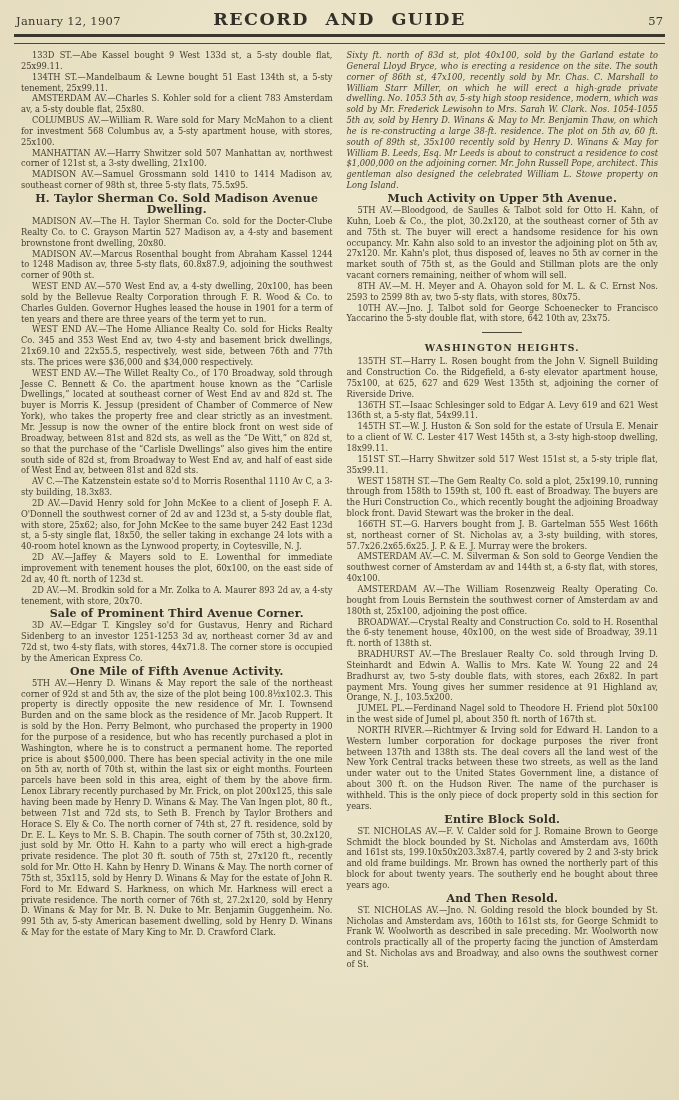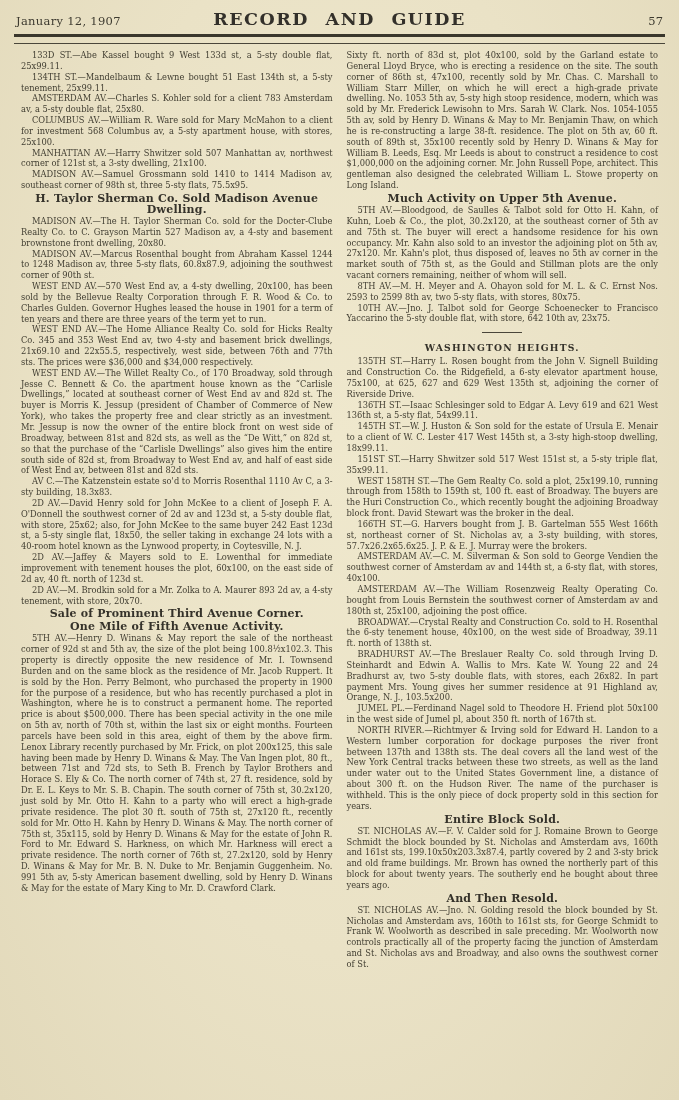--- a/index.html
+++ b/index.html
@@ -36,21 +36,21 @@
     padding:6px 21px 0 21px;
   }
   .col{flex:1;min-width:0;}
   .col p, .col h3{margin:0;}
   p.para, p.continuation{
     font-size:8.3px;line-height:10.85px;
     text-align:justify;
     color:#403d31;
   }
   p.para{text-indent:11px;}
-  p.continuation{text-indent:0;}
+  p.continuation{text-indent:0;font-style:italic;}
   h3.subhead{
     font-size:11px;line-height:11px;font-weight:bold;text-align:center;
     margin:2px 0 1px 0;color:#35322a;letter-spacing:.2px;
   }
   h3.section{
     font-size:9.2px;line-height:11px;font-weight:bold;text-align:center;
     letter-spacing:1.2px;margin:6px 0 3px 0;color:#35322a;
   }
   .divider{
     width:40px;height:0;border-top:1.5px solid #4a463a;
@@ -79,20 +79,21 @@
         <p class="para">MADISON AV.—The H. Taylor Sherman Co. sold for the Docter-Clube Realty Co. to C. Grayson Martin 527 Madison av, a 4-sty and basement brownstone front dwelling, 20x80.</p>
         <p class="para">MADISON AV.—Marcus Rosenthal bought from Abraham Kassel 1244 to 1248 Madison av, three 5-sty flats, 60.8x87.9, adjoining the southwest corner of 90th st.</p>
         <p class="para">WEST END AV.—570 West End av, a 4-sty dwelling, 20x100, has been sold by the Bellevue Realty Corporation through F. R. Wood &amp; Co. to Charles Gulden.  Governor Hughes leased the house in 1901 for a term of ten years and there are three years of the term yet to run.</p>
         <p class="para">WEST END AV.—The Home Alliance Realty Co. sold for Hicks Realty Co. 345 and 353 West End av, two 4-sty and basement brick dwellings, 21x69.10 and 22x55.5, respectively, west side, between 76th and 77th sts.  The prices were $36,000 and $34,000 respectively.</p>
         <p class="para">WEST END AV.—The Willet Realty Co., of 170 Broadway, sold through Jesse C. Bennett &amp; Co. the apartment house known as the “Carlisle Dwellings,” located at southeast corner of West End av and 82d st.  The buyer is Morris K. Jessup (president of Chamber of Commerce of New York), who takes the property free and clear strictly as an investment.  Mr. Jessup is now the owner of the entire block front on west side of Broadway, between 81st and 82d sts, as well as the “De Witt,” on 82d st, so that the purchase of the “Carlisle Dwellings” also gives him the entire south side of 82d st, from Broadway to West End av, and half of east side of West End av, between 81st and 82d sts.</p>
         <p class="para">AV C.—The Katzenstein estate so'd to Morris Rosenthal 1110 Av C, a 3-sty building, 18.3x83.</p>
         <p class="para">2D AV.—David Henry sold for John McKee to a client of Joseph F. A. O'Donnell the southwest corner of 2d av and 123d st, a 5-sty double flat, with store, 25x62; also, for John McKee to the same buyer 242 East 123d st, a 5-sty single flat, 18x50, the seller taking in exchange 24 lots with a 40-room hotel known as the Lynwood property, in Coytesville, N. J.</p>
         <p class="para">2D AV.—Jaffey &amp; Mayers sold to E. Lowenthal for immediate improvement with tenement houses the plot, 60x100, on the east side of 2d av, 40 ft. north of 123d st.</p>
         <p class="para">2D AV.—M. Brodkin sold for a Mr. Zolka to A. Maurer 893 2d av, a 4-sty tenement, with store, 20x70.</p>
         <h3 class="subhead">Sale of Prominent Third Avenue Corner.</h3>
+        <p class="para">3D AV.—Edgar T. Kingsley so'd for Gustavus, Henry and Richard Sidenberg to an investor 1251-1253 3d av, northeast corner 3d av and 72d st, two 4-sty flats, with stores, 44x71.8. The corner store is occupied by the American Express Co.</p>
         <h3 class="subhead">One Mile of Fifth Avenue Activity.</h3>
         <p class="para">5TH AV.—Henry D. Winans &amp; May report the sale of the northeast corner of 92d st and 5th av, the size of the plot being 100.8½x102.3.  This property is directly opposite the new residence of Mr. I. Townsend Burden and on the same block as the residence of Mr. Jacob Ruppert.  It is sold by the Hon. Perry Belmont, who purchased the property in 1900 for the purpose of a residence, but who has recently purchased a plot in Washington, where he is to construct a permanent home.  The reported price is about $500,000.  There has been special activity in the one mile on 5th av, north of 70th st, within the last six or eight months.  Fourteen parcels have been sold in this area, eight of them by the above firm.  Lenox Library recently purchased by Mr. Frick, on plot 200x125, this sale having been made by Henry D. Winans &amp; May.  The Van Ingen plot, 80 ft., between 71st and 72d sts, to Seth B. French by Taylor Brothers and Horace S. Ely &amp; Co.  The north corner of 74th st, 27 ft. residence, sold by Dr. E. L. Keys to Mr. S. B. Chapin.  The south corner of 75th st, 30.2x120, just sold by Mr. Otto H. Kahn to a party who will erect a high-grade private residence. The plot 30 ft. south of 75th st, 27x120 ft., recently sold for Mr. Otto H. Kahn by Henry D. Winans &amp; May.  The north corner of 75th st, 35x115, sold by Henry D. Winans &amp; May for the estate of John R. Ford to Mr. Edward S. Harkness, on which Mr. Harkness will erect a private residence.  The north corner of 76th st, 27.2x120, sold by Henry D. Winans &amp; May for Mr. B. N. Duke to Mr. Benjamin Guggenheim.  No. 991 5th av, 5-sty American basement dwelling, sold by Henry D. Winans &amp; May for the estate of Mary King to Mr. D. Crawford Clark.</p>
       </div>
     <div class="col">
         <p class="continuation">Sixty ft. north of 83d st, plot 40x100, sold by the Garland estate to General Lloyd Bryce, who is erecting a residence on the site.  The south corner of 86th st, 47x100, recently sold by Mr. Chas. C. Marshall to William Starr Miller, on which he will erect a high-grade private dwelling.  No. 1053 5th av, 5-sty high stoop residence, modern, which was sold by Mr. Frederick Lewisohn to Mrs. Sarah W. Clark.  Nos. 1054-1055 5th av, sold by Henry D. Winans &amp; May to Mr. Benjamin Thaw, on which he is re-constructing a large 38-ft. residence.  The plot on 5th av, 60 ft. south of 89th st, 35x100 recently sold by Henry D. Winans &amp; May for William B. Leeds, Esq.  Mr Leeds is about to construct a residence to cost $1,000,000 on the adjoining corner.  Mr. John Russell Pope, architect.  This gentleman also designed the celebrated William L. Stowe property on Long Island.</p>
         <h3 class="subhead">Much Activity on Upper 5th Avenue.</h3>
         <p class="para">5TH AV.—Bloodgood, de Saulles &amp; Talbot sold for Otto H. Kahn, of Kuhn, Loeb &amp; Co., the plot, 30.2x120, at the southeast corner of 5th av and 75th st.  The buyer will erect a handsome residence for his own occupancy.  Mr. Kahn also sold to an investor the adjoining plot on 5th av, 27x120.  Mr. Kahn's plot, thus disposed of, leaves no 5th av corner in the market south of 75th st, as the Gould and Stillman plots are the only vacant corners remaining, neither of whom will sell.</p>
         <p class="para">8TH AV.—M. H. Meyer and A. Ohayon sold for M. L. &amp; C. Ernst Nos. 2593 to 2599 8th av, two 5-sty flats, with stores, 80x75.</p>
         <p class="para">10TH AV.—Jno. J. Talbot sold for George Schoenecker to Francisco Yaccarino the 5-sty double flat, with store, 642 10th av, 23x75.</p>
         <div class="divider"></div>

